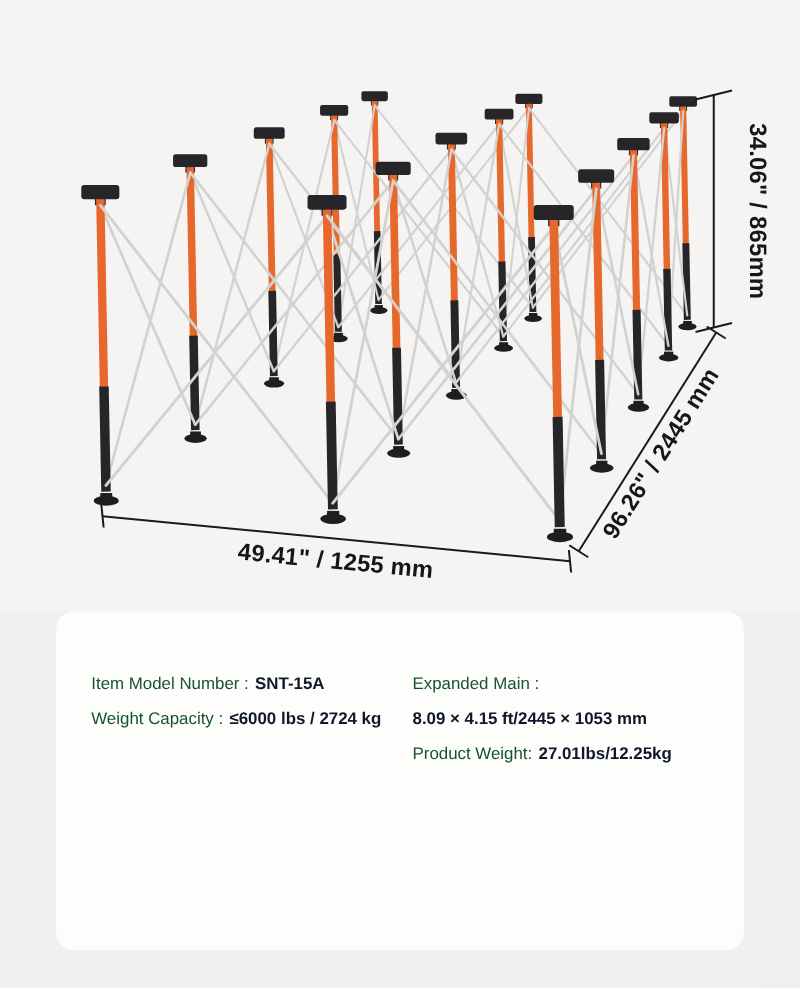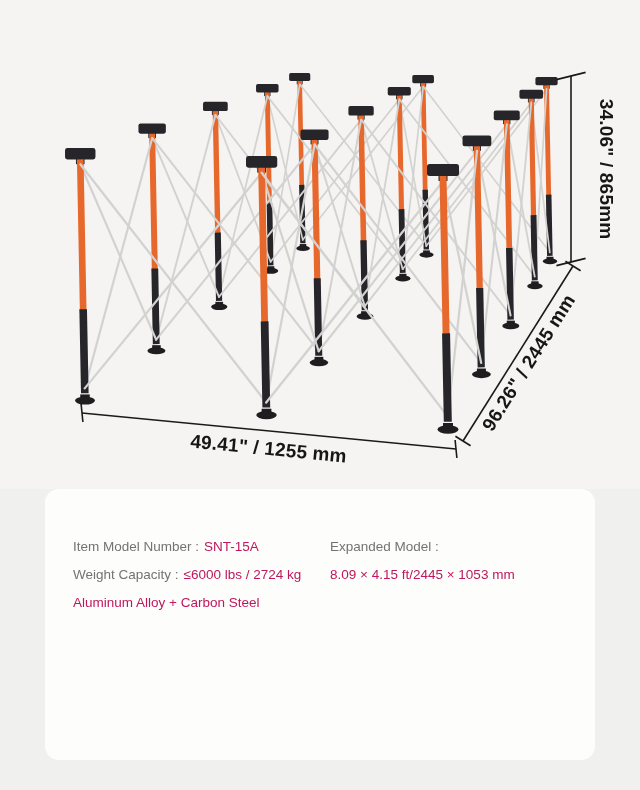--- a/index.html
+++ b/index.html
@@ -25,23 +25,23 @@
     padding:48px 14px 0 28px;
     display:flex;
   }
   .spec-col{display:block;}
   .spec-col.left{width:257px;flex:none;}
   .spec-col.right{flex:1;min-width:0;}
   .spec-row{
     font-size:13.5px;line-height:19px;margin-bottom:9px;
     color:#1C1C1C;
   }
-  .spec-label{font-weight:400;color:#737373;}
+  .spec-label{font-weight:400;color:#14532d;}
   .spec-label:not(:empty){padding-right:5px;}
-  .spec-value{font-weight:400;color:#be185d;}
+  .spec-value{font-weight:700;color:#0f172a;}
 </style>
 </head>
 <body>
 
 <div class="photo-area">
   <svg viewBox="0 0 640 489">
 
     <g id="structure">
         <rect x="289.1305970149254" y="73" width="21.134328358208954" height="7.925373134328358" rx="1.6511194029850746" fill="#26262A"></rect>
         <rect x="296.72574626865674" y="79.6044776119403" width="5.9440298507462686" height="4.6231343283582085" fill="#26262A"></rect>
@@ -206,25 +206,25 @@
 </div>
 
 <div class="specs-card">
   <div class="spec-col left">
     <div class="spec-row">
       <span class="spec-label">Item Model Number :</span><span class="spec-value">SNT-15A</span>
     </div>
     <div class="spec-row">
       <span class="spec-label">Weight Capacity :</span><span class="spec-value">≤6000 lbs / 2724 kg</span>
     </div>
-    <div class="spec-row">
-      <span class="spec-label"></span><span class="spec-value">Aluminum Alloy + Carbon Steel</span>
-    </div>
   </div>
   <div class="spec-col right">
     <div class="spec-row">
-      <span class="spec-label">Expanded Model :</span><span class="spec-value"></span>
+      <span class="spec-label">Expanded Main :</span><span class="spec-value"></span>
     </div>
     <div class="spec-row">
       <span class="spec-label"></span><span class="spec-value">8.09 × 4.15 ft/2445 × 1053 mm</span>
+    </div>
+    <div class="spec-row">
+      <span class="spec-label">Product Weight:</span><span class="spec-value">27.01lbs/12.25kg</span>
     </div>
   </div>
 </div>
 
 </body></html>

